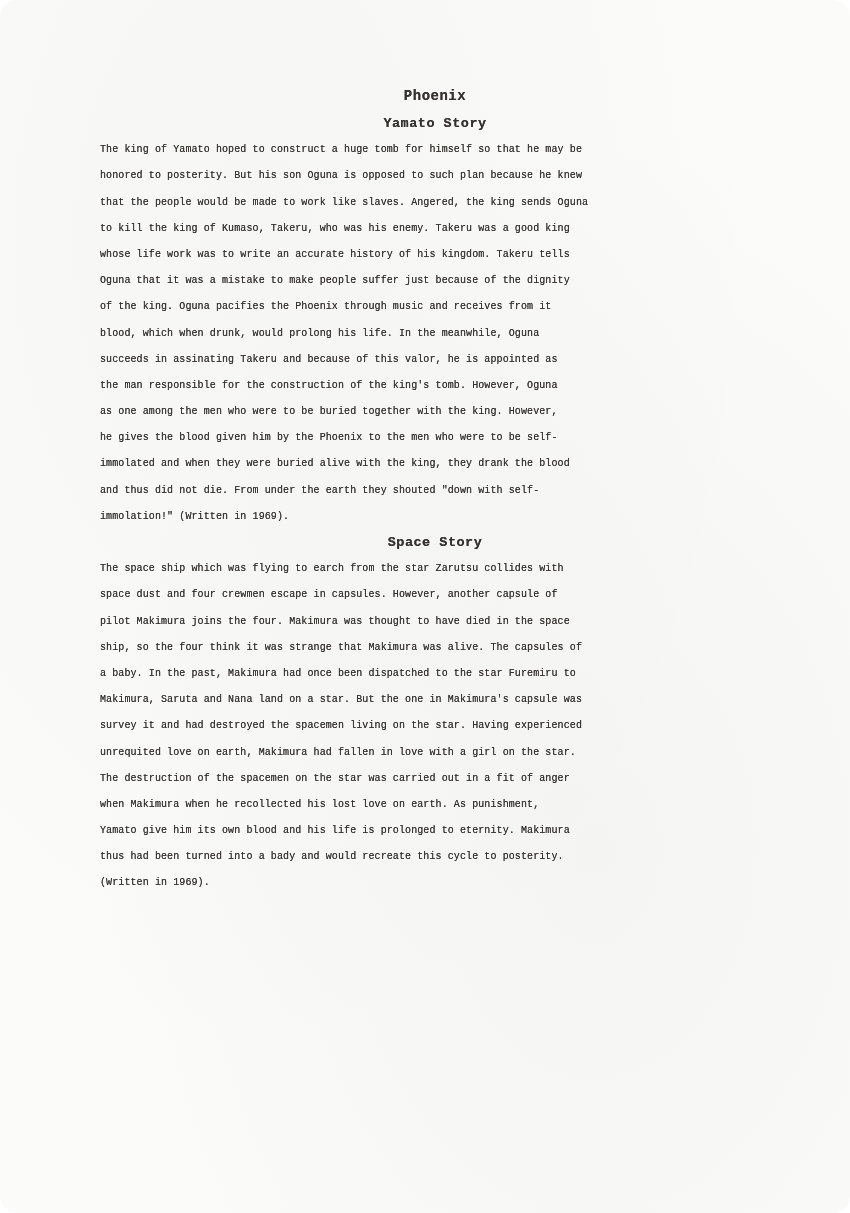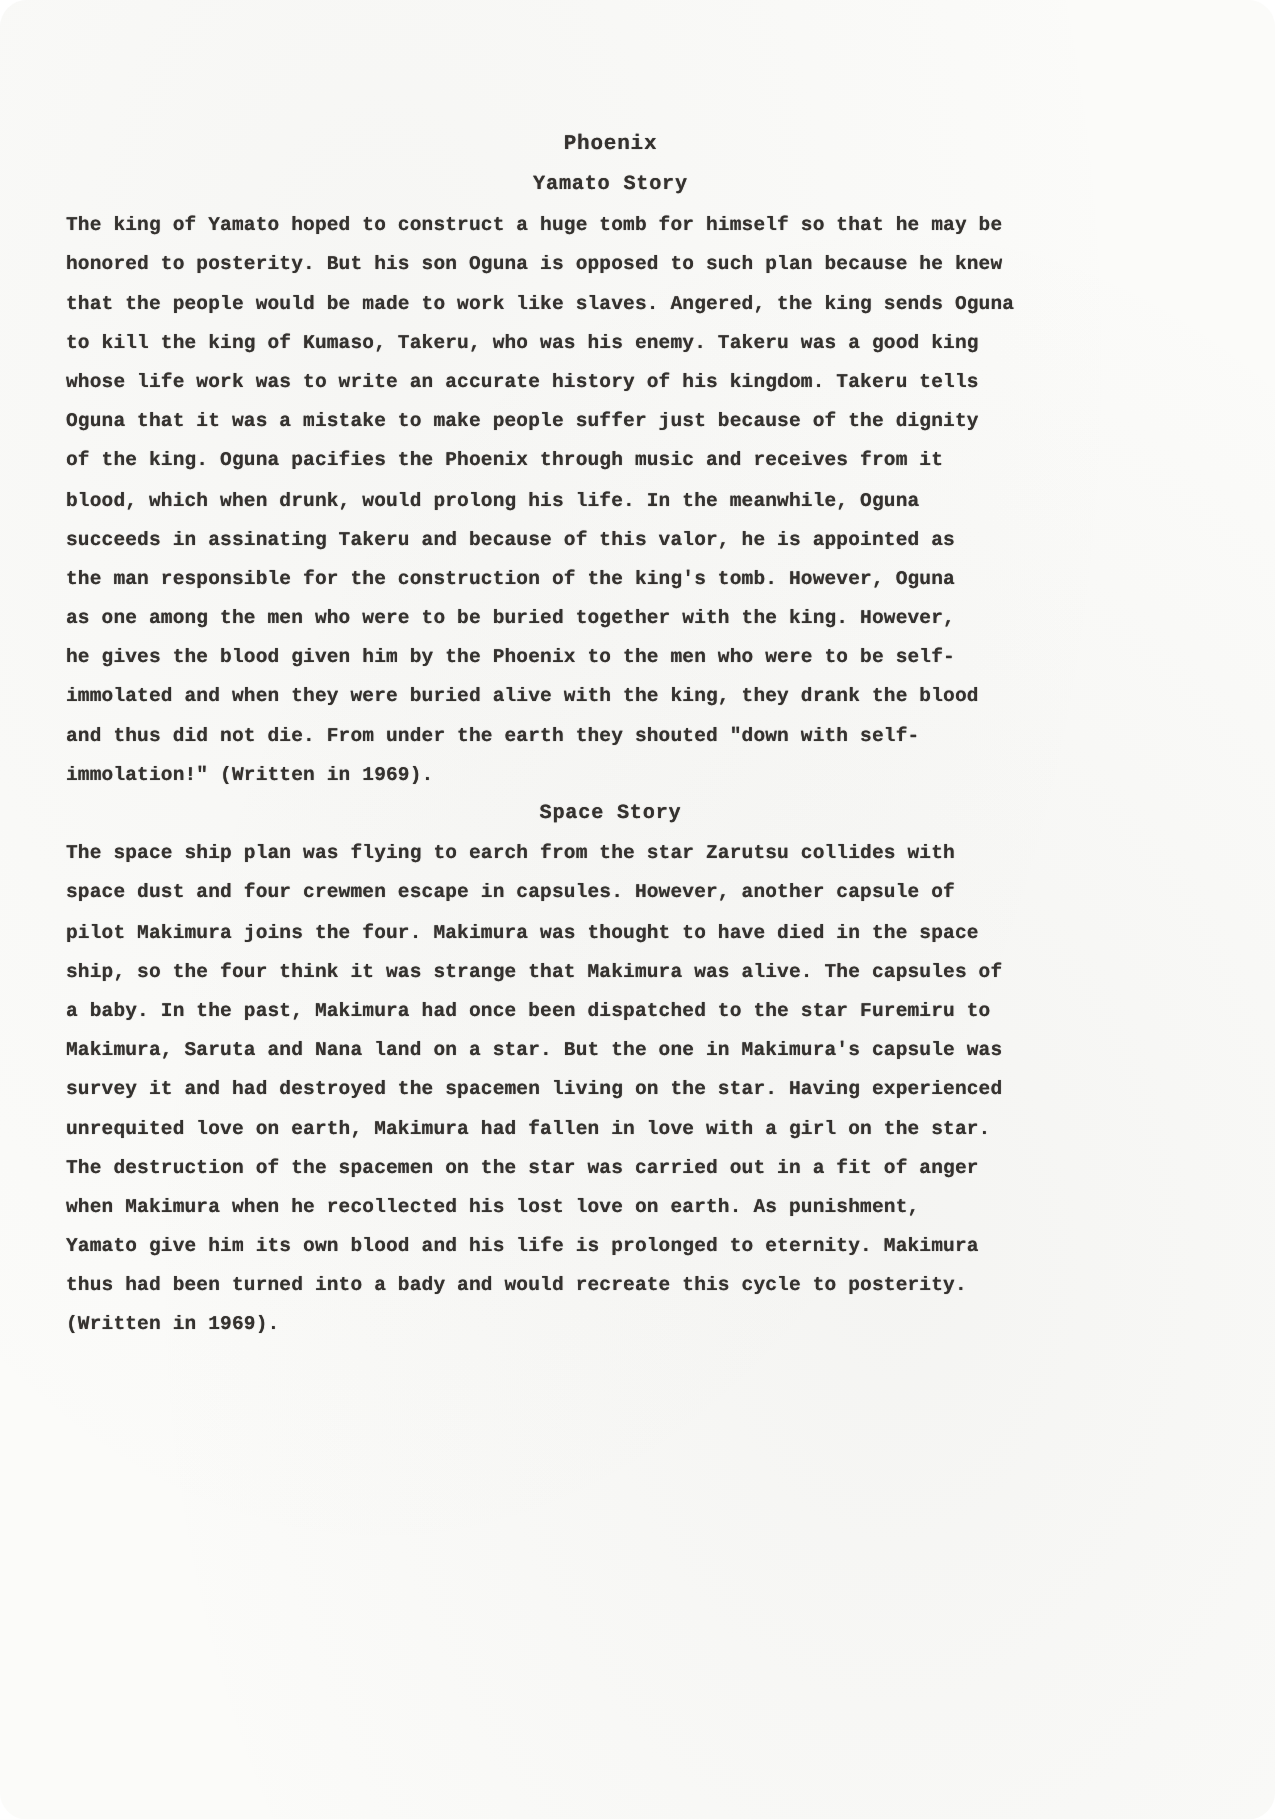--- a/index.html
+++ b/index.html
@@ -14,21 +14,21 @@
     position: relative;
     font-family: "Liberation Mono", "DejaVu Sans Mono", monospace;
   }
   .paper {
     position: absolute;
     inset: 0;
     background:
       radial-gradient(ellipse at 30% 20%, rgba(120,120,115,0.04), transparent 60%),
       radial-gradient(ellipse at 70% 70%, rgba(120,120,115,0.05), transparent 60%),
       #fbfbf9;
-    padding: 88px 80px 0 44px;
+    padding: 88px 80px 0 100px;
     box-sizing: border-box;
     color: #35322f;
     border-radius: 18px;
   }
   .doc-title {
     text-align: center;
     font-size: 14px;
     font-weight: 700;
     letter-spacing: 0.5px;
     margin: 0 0 7px 0;
@@ -39,22 +39,22 @@
     text-align: center;
     font-size: 13.5px;
     font-weight: 700;
     letter-spacing: 0.5px;
     height: 26.2px;
     line-height: 26.2px;
     margin: 0;
     text-shadow: 0 0 0.6px rgba(40,38,35,0.8);
   }
   .line {
-    font-size: 13px;
-    font-weight: 700;
+    font-size: 10px;
+    font-weight: 400;
     height: 26.2px;
     line-height: 26.2px;
     white-space: pre;
     letter-spacing: 0.1px;
     text-shadow: 0 0 0.6px rgba(40,38,35,0.75);
   }
 </style>
 </head>
 <body>
 
@@ -74,21 +74,21 @@
         <div class="line">succeeds in assinating Takeru and because of this valor, he is appointed as</div>
         <div class="line">the man responsible for the construction of the king's tomb. However, Oguna</div>
         <div class="line">as one among the men who were to be buried together with the king. However,</div>
         <div class="line">he gives the blood given him by the Phoenix to the men who were to be self-</div>
         <div class="line">immolated and when they were buried alive with the king, they drank the blood</div>
         <div class="line">and thus did not die. From under the earth they shouted "down with self-</div>
         <div class="line">immolation!" (Written in 1969).</div>
       </div>
       <div class="section">
         <h2 class="section-heading">Space Story</h2>
-        <div class="line">The space ship plan was flying to earch from the star Zarutsu collides with</div>
+        <div class="line">The space ship which was flying to earch from the star Zarutsu collides with</div>
         <div class="line">space dust and four crewmen escape in capsules. However, another capsule of</div>
         <div class="line">pilot Makimura joins the four. Makimura was thought to have died in the space</div>
         <div class="line">ship, so the four think it was strange that Makimura was alive. The capsules of</div>
         <div class="line">a baby. In the past, Makimura had once been dispatched to the star Furemiru to</div>
         <div class="line">Makimura, Saruta and Nana land on a star. But the one in Makimura's capsule was</div>
         <div class="line">survey it and had destroyed the spacemen living on the star. Having experienced</div>
         <div class="line">unrequited love on earth, Makimura had fallen in love with a girl on the star.</div>
         <div class="line">The destruction of the spacemen on the star was carried out in a fit of anger</div>
         <div class="line">when Makimura when he recollected his lost love on earth. As punishment,</div>
         <div class="line">Yamato give him its own blood and his life is prolonged to eternity. Makimura</div>

